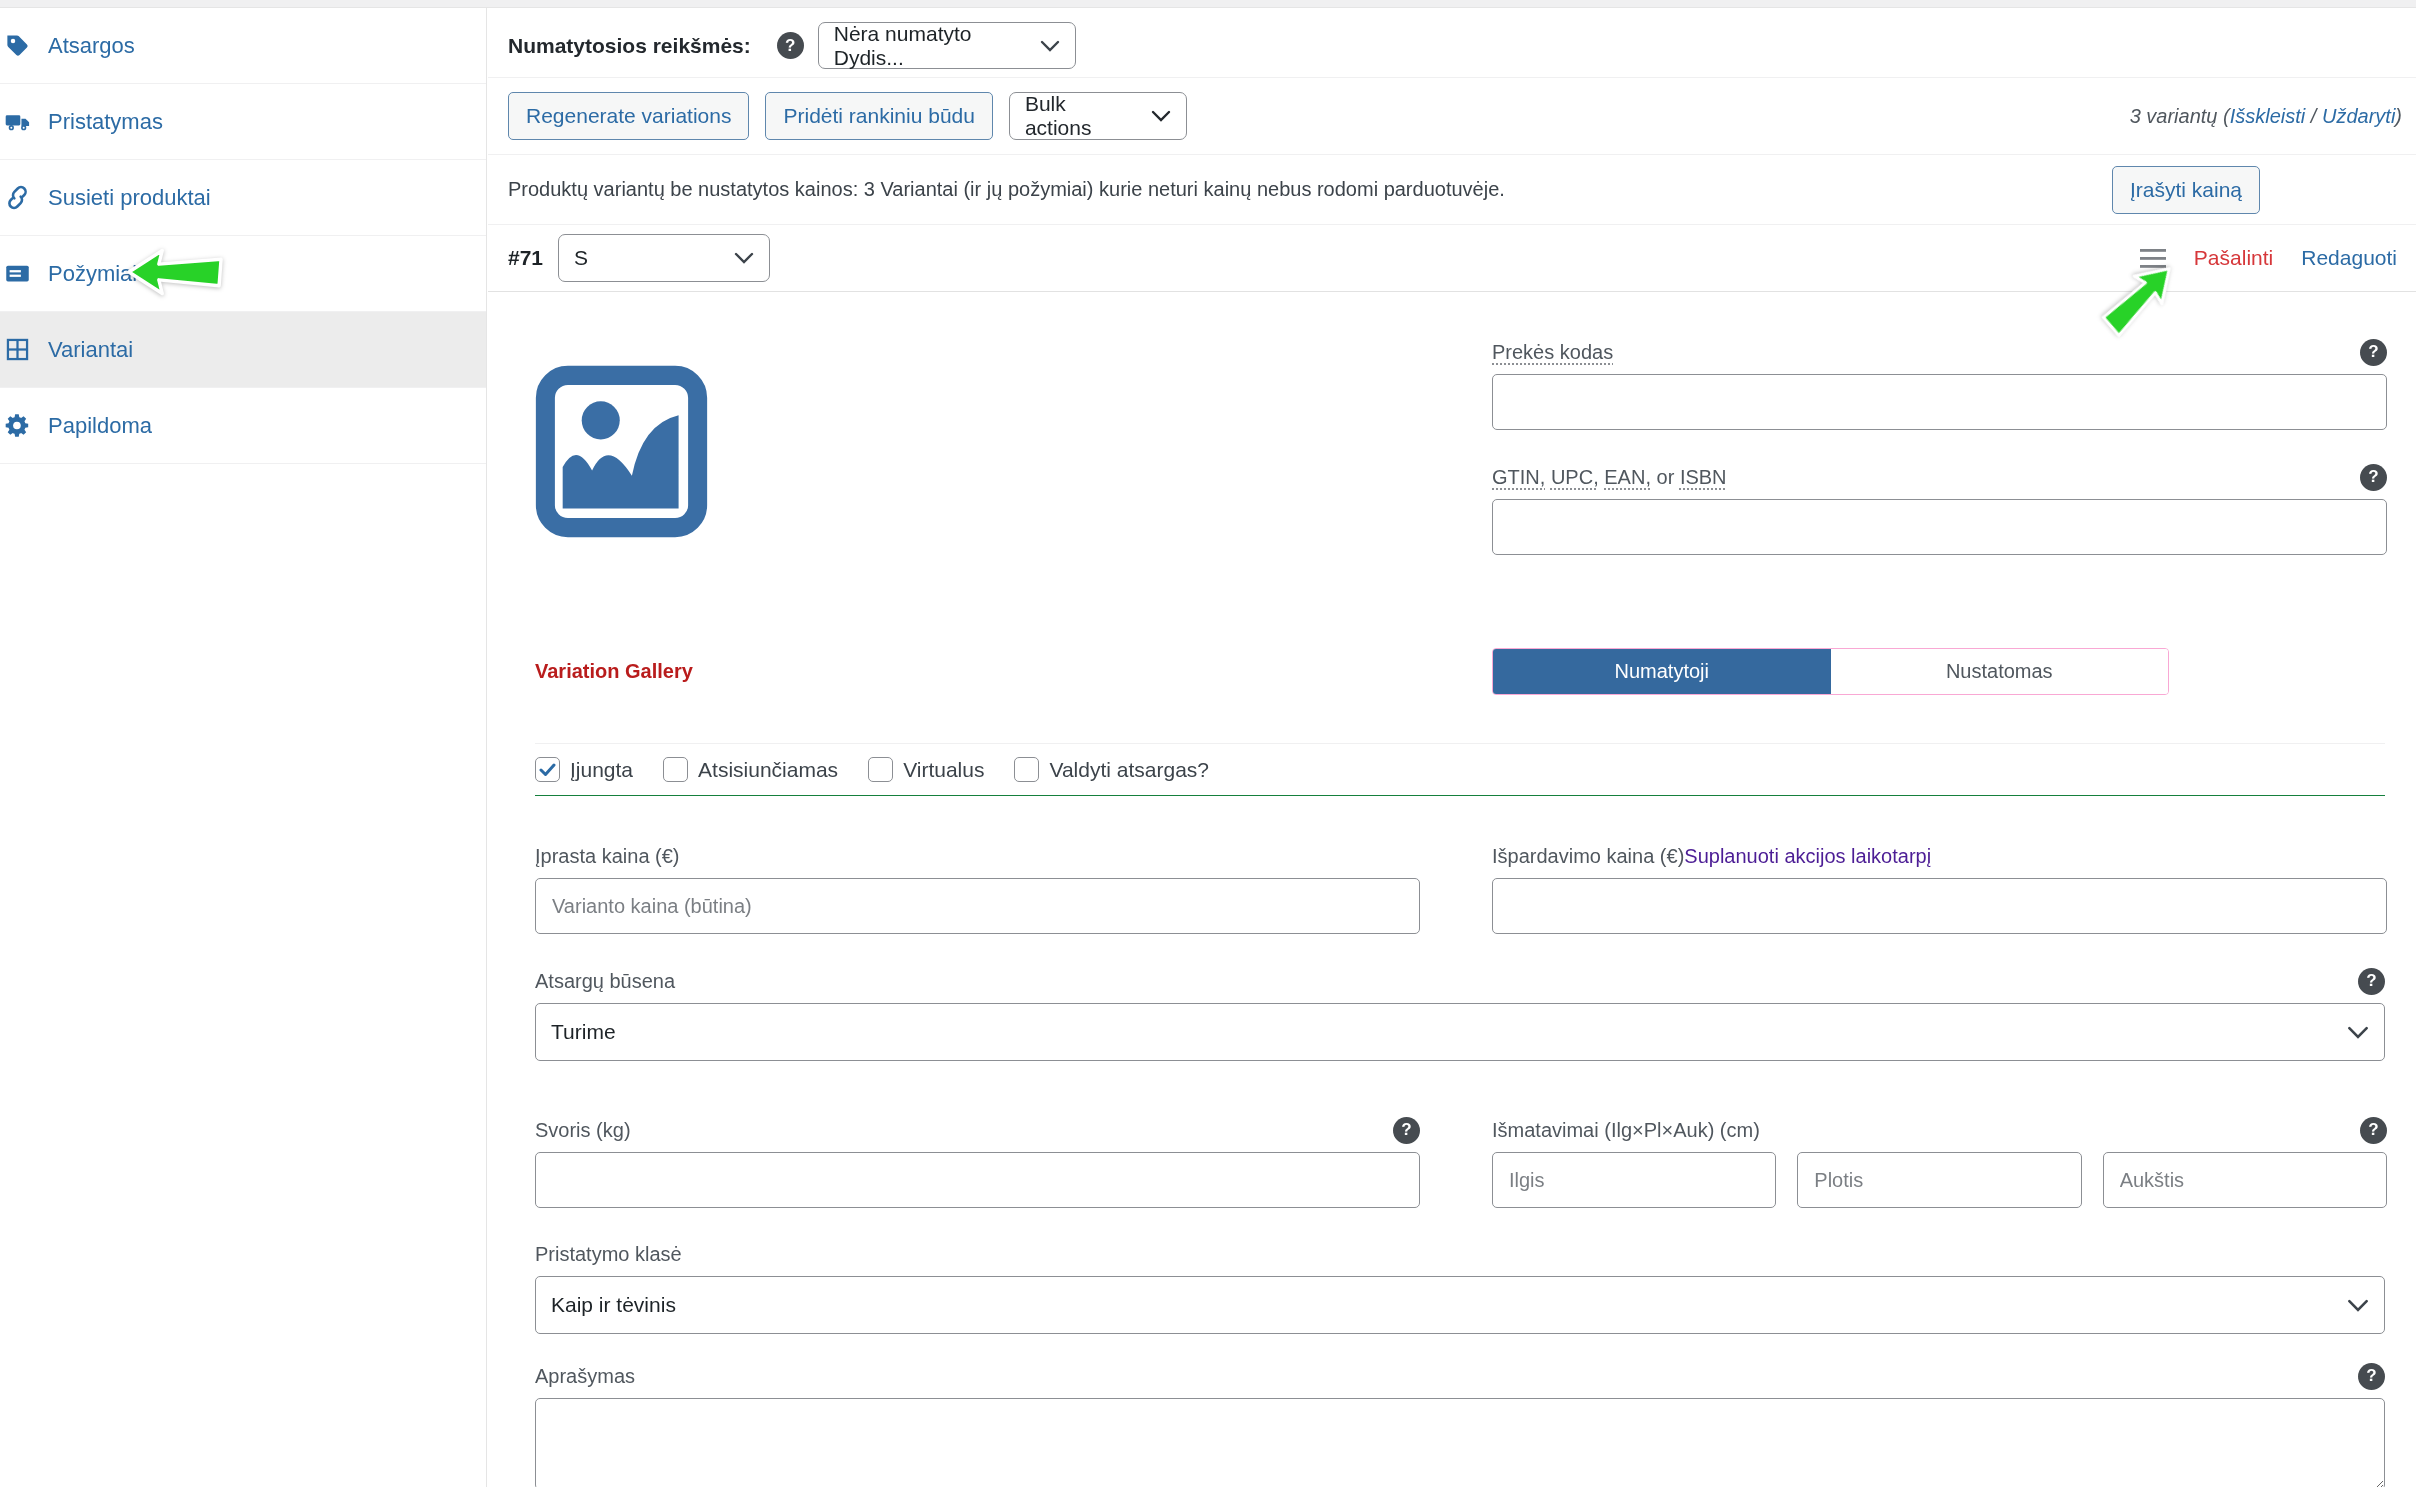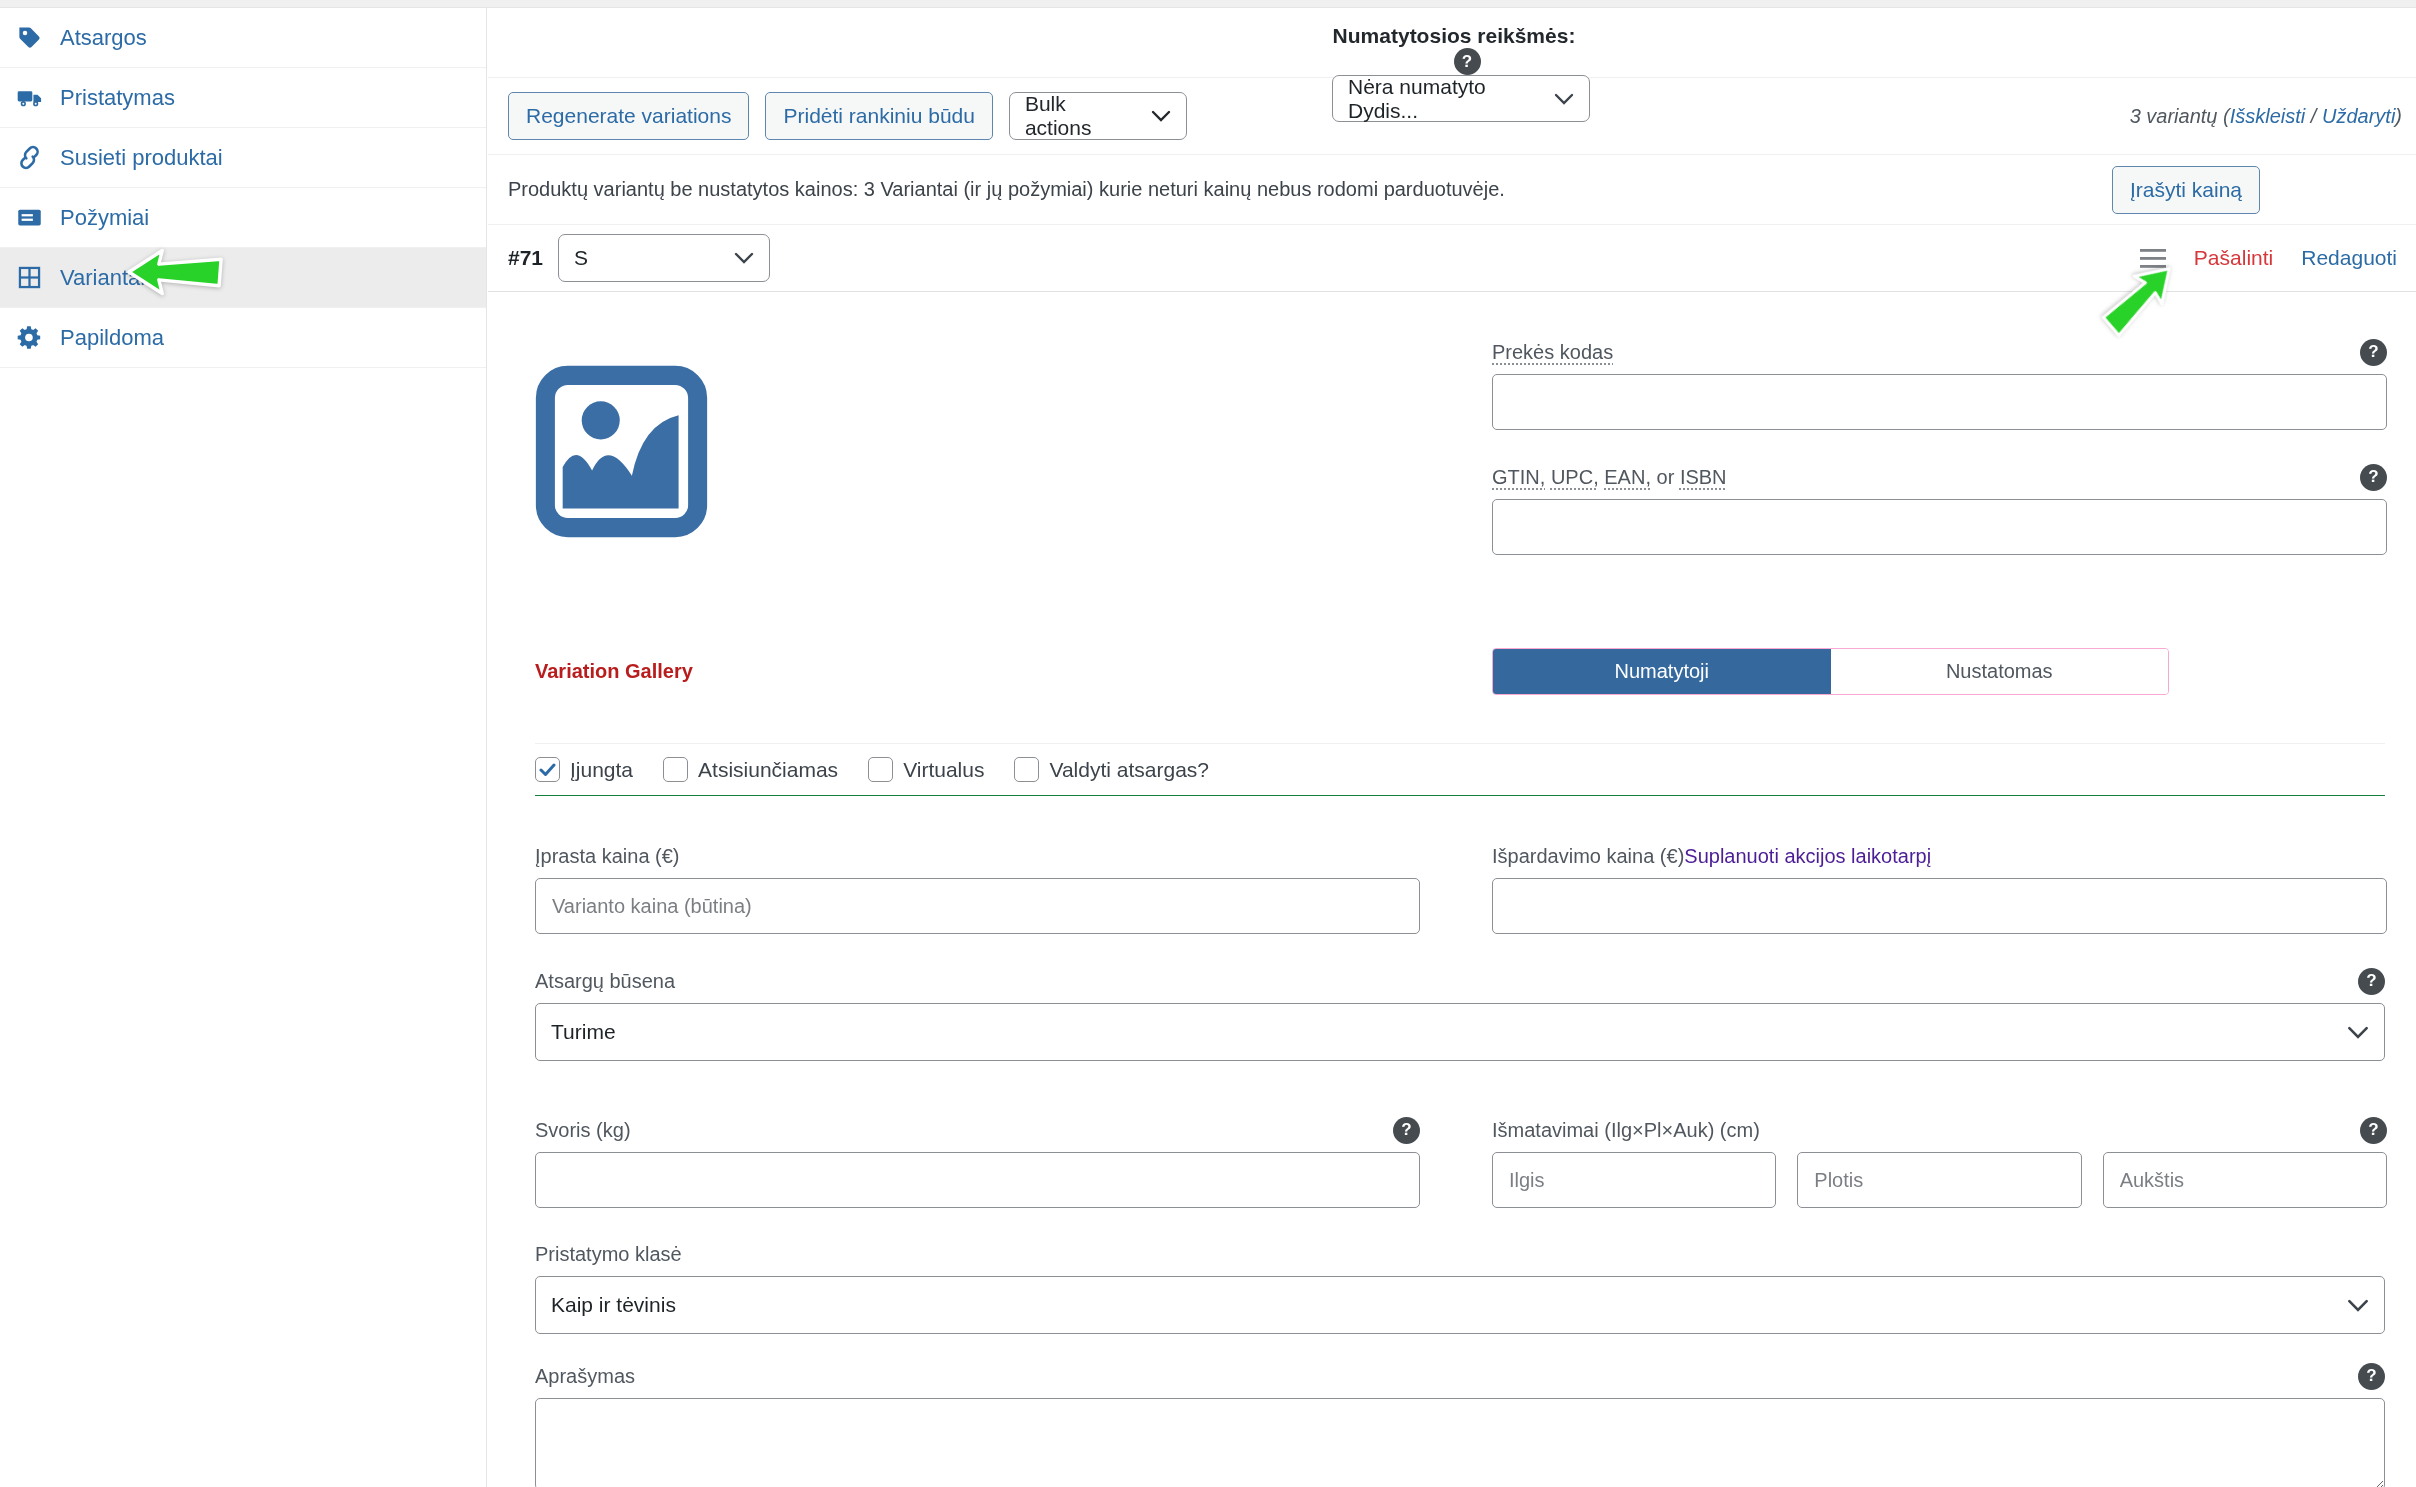--- a/index.html
+++ b/index.html
@@ -5,29 +5,29 @@
   * { margin:0; padding:0; box-sizing:border-box; }
   html,body { background:#fff; }
   .page {
     position:relative; width:2416px; height:1487px; overflow:hidden;
     font-family:"Liberation Sans", sans-serif; color:#3c434a; background:#fff;
   }
   .topstrip { position:absolute; left:0; top:0; width:2416px; height:8px; background:#f0f0f1; border-bottom:1px solid #e5e5e5; }
 
   
   .sidebar { position:absolute; left:0; top:8px; width:487px; bottom:0; background:#fff; border-right:1px solid #e5e5e5; }
-  .side-item { height:60px; display:flex; align-items:center; gap:17px; padding-left:16px; border-bottom:1px solid #f0f0f1; cursor:pointer; }
+  .side-item { height:76px; display:flex; align-items:center; gap:17px; padding-left:4px; border-bottom:1px solid #f0f0f1; cursor:pointer; }
   .side-item.active { background:#ececec; }
   .side-item .lbl { color:#2c6ba5; font-size:22px; }
   .side-ico { width:27px; height:27px; flex:0 0 27px; }
 
   
   .main { position:absolute; left:488px; top:8px; right:0; bottom:0; background:#fff; }
   .row { display:flex; align-items:center; border-bottom:1px solid #f0f0f1; }
-  .row-defaults { height:70px; padding:16px 16px 0 20px;flex-direction:column; }
+  .row-defaults { height:70px; padding:6px 16px 0 20px; }
   .row-toolbar  { height:77px; padding:0 14px 0 20px; gap:16px; }
   .row-notice   { height:70px; padding:0 16px 0 20px; }
   .row-varhead  { height:67px; padding:0 19px 0 20px; border-bottom:1px solid #e2e2e2; }
   .spacer { flex:1; }
 
   .strong-label { font-size:21px; font-weight:700; color:#23282d; }
   .help { width:27px; height:27px; border-radius:50%; background:#464b50; color:#fff; font-size:17px; font-weight:700;
           display:inline-flex; align-items:center; justify-content:center; flex:0 0 27px; cursor:help; }
 
   .sel { display:inline-flex; align-items:center; justify-content:space-between; gap:14px;

